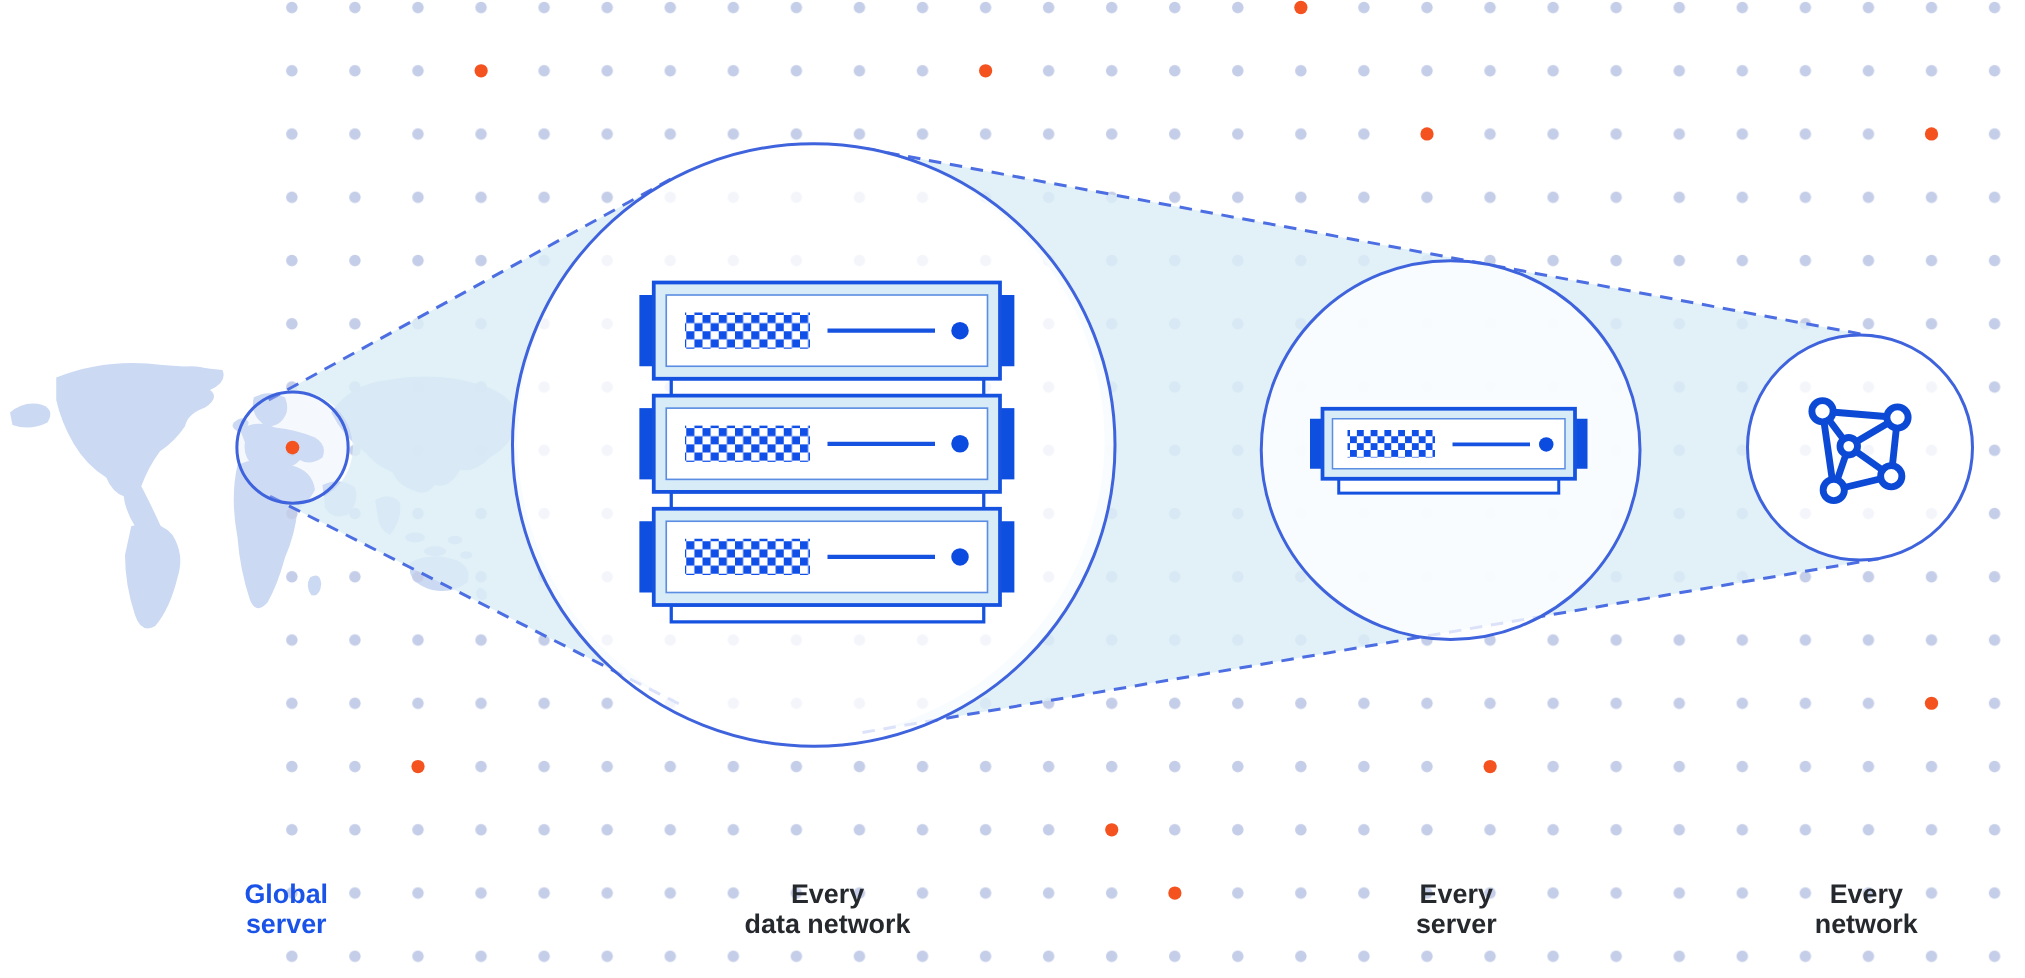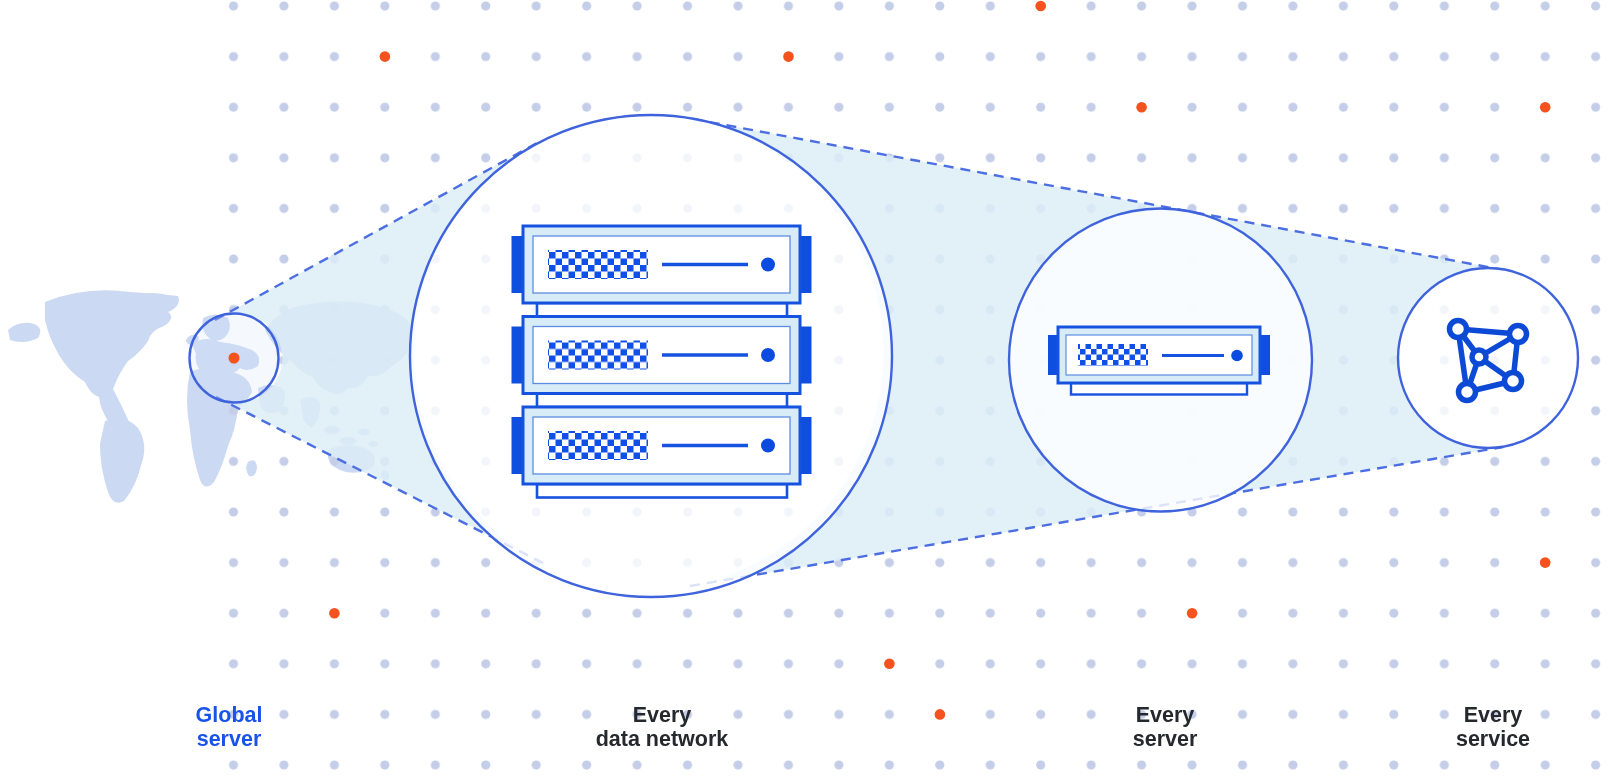--- a/index.html
+++ b/index.html
@@ -145,16 +145,16 @@
 <div class="lbl" style="left:662px">
   <div>Every</div>
   <div>data network</div>
 </div>
 <div class="lbl" style="left:1165px">
   <div>Every</div>
   <div>server</div>
 </div>
 <div class="lbl" style="left:1493px">
   <div>Every</div>
-  <div>service</div>
+  <div>network</div>
 </div>
 
 </div>
 
 </body></html>

